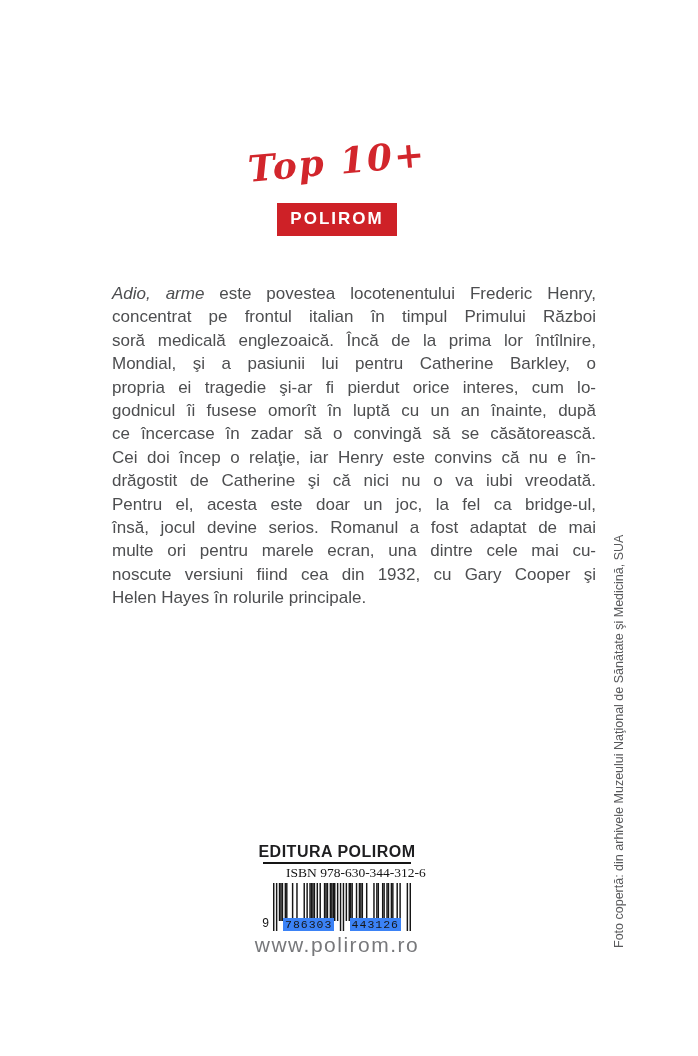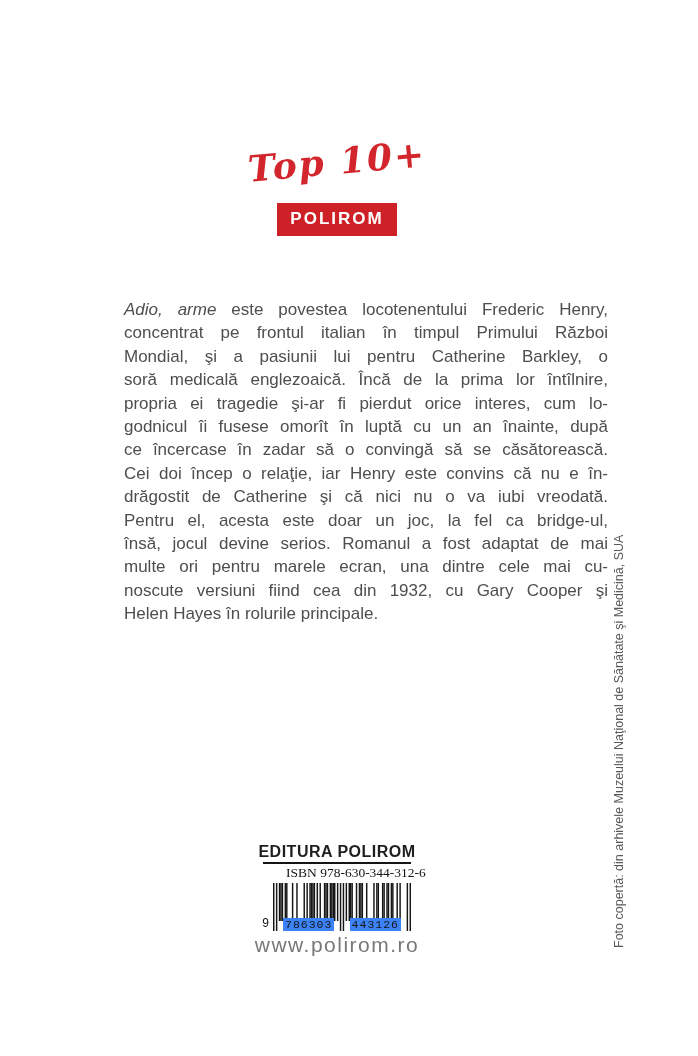--- a/index.html
+++ b/index.html
@@ -38,25 +38,24 @@
     color: #ffffff;
     font-weight: bold;
     font-size: 17px;
     letter-spacing: 2px;
     padding: 6px 13px 7px 13px;
   }
 
   
   .blurb {
     position: absolute;
-    left: 112px; top: 298px; width: 484px;
+    left: 112px; top: 282px; width: 484px;
     font-size: 17px;
     line-height: 23.4px;
     color: var(--blurb-ink, #4d4e50);
-    margin-left: 12px;
   }
   .pline { text-align: justify; text-align-last: justify; white-space: normal; }
   .pline.last { text-align-last: left; }
   .pline em { font-style: italic; }
 
   
   .imprint {
     position: absolute;
     left: 105px; top: 843px; width: 464px;
     text-align: center;
@@ -126,22 +125,22 @@
 
   <div class="top-script">Top 10+</div>
 
   <div class="pub-box-wrap">
     <span class="pub-box">POLIROM</span>
   </div>
 
   <div class="blurb">
       <div class="pline"><em>Adio, arme</em> este povestea locotenentului Frederic Henry,</div>
       <div class="pline">concentrat pe frontul italian în timpul Primului Război</div>
+      <div class="pline">soră medicală englezoaică. Încă de la prima lor întîlnire,</div>
       <div class="pline">Mondial, şi a pasiunii lui pentru Catherine Barkley, o</div>
-      <div class="pline">soră medicală englezoaică. Încă de la prima lor întîlnire,</div>
       <div class="pline">propria ei tragedie şi-ar fi pierdut orice interes, cum lo-</div>
       <div class="pline">godnicul îi fusese omorît în luptă cu un an înainte, după</div>
       <div class="pline">ce încercase în zadar să o convingă să se căsătorească.</div>
       <div class="pline">Cei doi încep o relaţie, iar Henry este convins că nu e în-</div>
       <div class="pline">drăgostit de Catherine şi că nici nu o va iubi vreodată.</div>
       <div class="pline">Pentru el, acesta este doar un joc, la fel ca bridge-ul,</div>
       <div class="pline">însă, jocul devine serios. Romanul a fost adaptat de mai</div>
       <div class="pline">multe ori pentru marele ecran, una dintre cele mai cu-</div>
       <div class="pline">noscute versiuni fiind cea din 1932, cu Gary Cooper şi</div>
       <div class="pline last">Helen Hayes în rolurile principale.</div>

